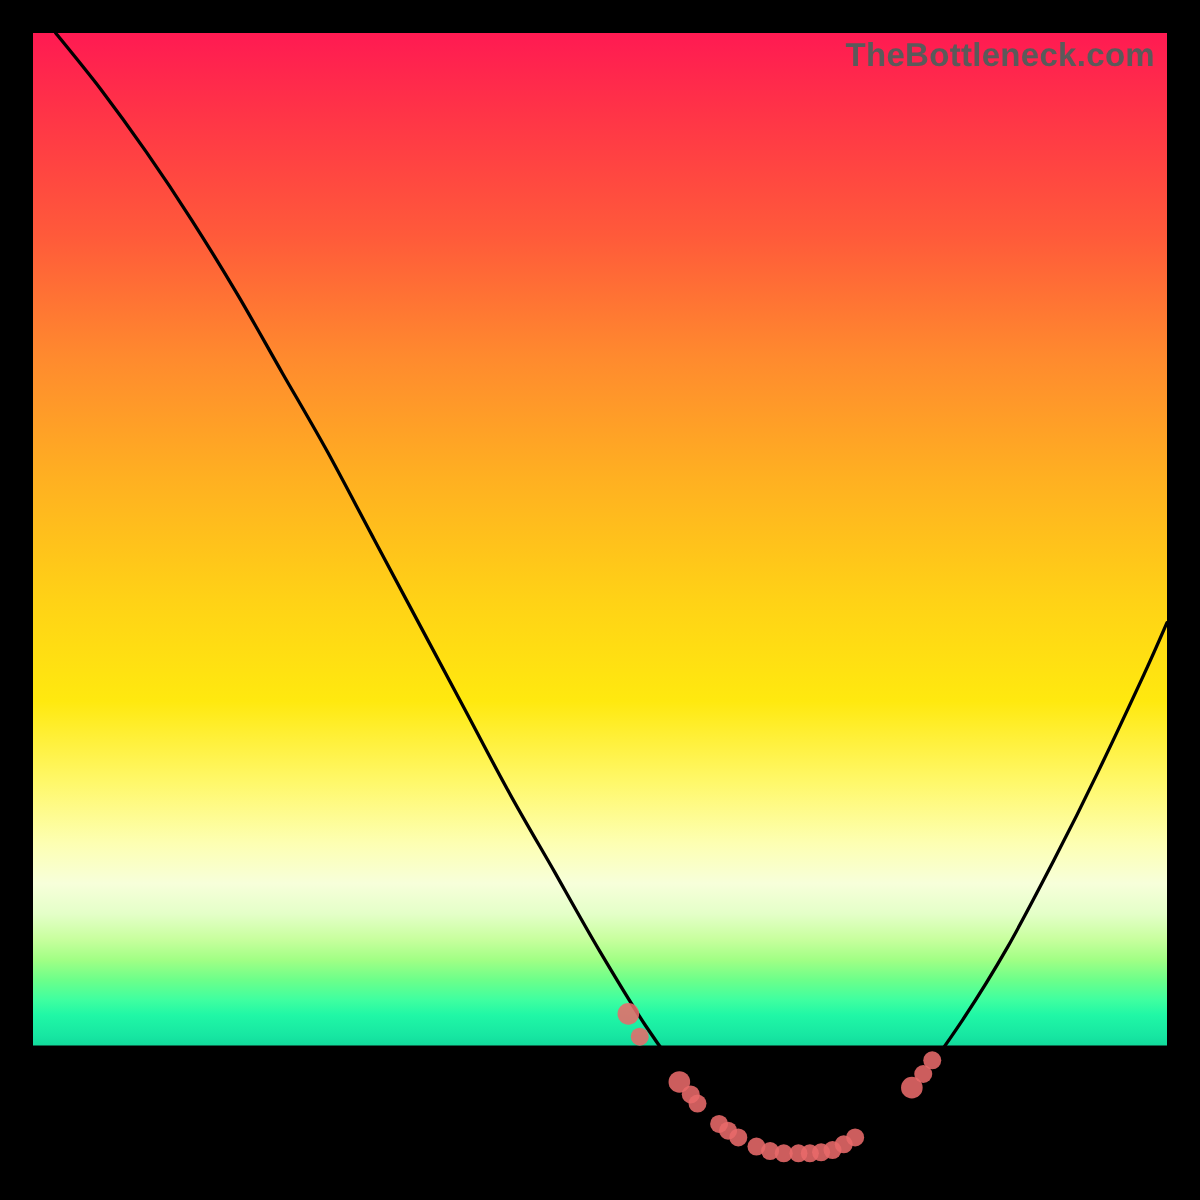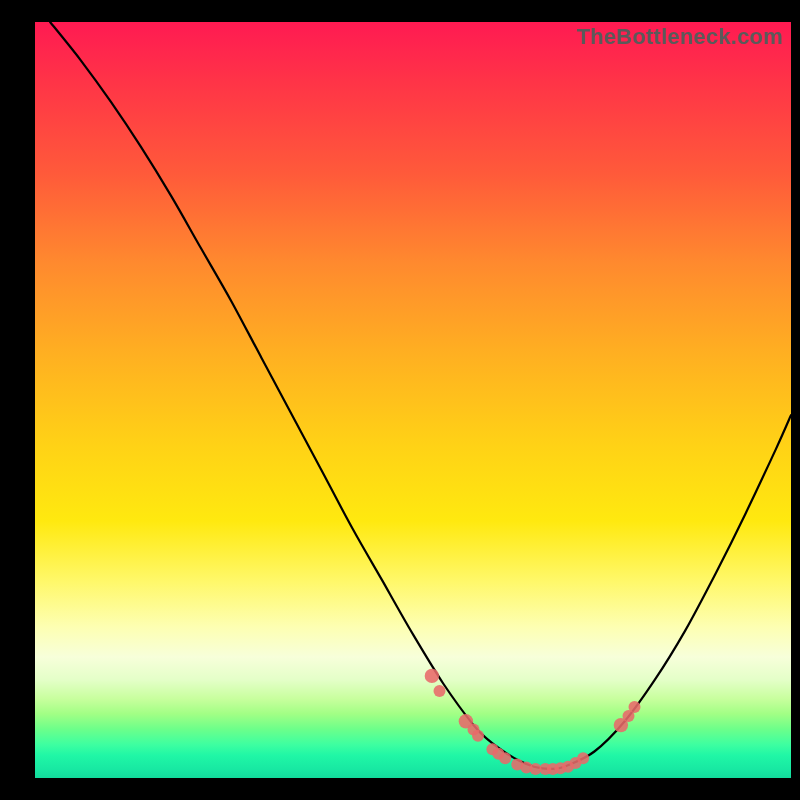--- a/index.html
+++ b/index.html
@@ -16,21 +16,21 @@
     top: 22px;
     width: 756px;
     height: 756px;
     background: #000;
   }
   .plot-area {
     position: absolute;
     left: 0;
     top: 0;
     width: 756px;
-    height: 756px;
+    height: 675px;
     
     background: linear-gradient(
       to bottom,
       #ff1a52 0%,
       #ff3447 8%,
       #ff5a3a 20%,
       #ff8a2e 32%,
       #ffb021 44%,
       #ffd216 56%,
       #ffe90f 66%,
@@ -39,21 +39,20 @@
       #f7ffda 84%,
       #e4ffc8 87%,
       #c8ff9e 89.5%,
       #a2ff85 91.5%,
       #6dff8a 93.5%,
       #3fffa0 95.5%,
       #20f7a6 97%,
       #17e7a2 99%,
       #12db9c 100%
     );
-    margin-left: 13px;
   }
   .watermark {
     position: absolute;
     top: 2px;
     right: 8px;
     font-family: Arial, Helvetica, sans-serif;
     font-size: 22px;
     font-weight: 600;
     color: #5a5a5a;
     letter-spacing: 0.2px;

